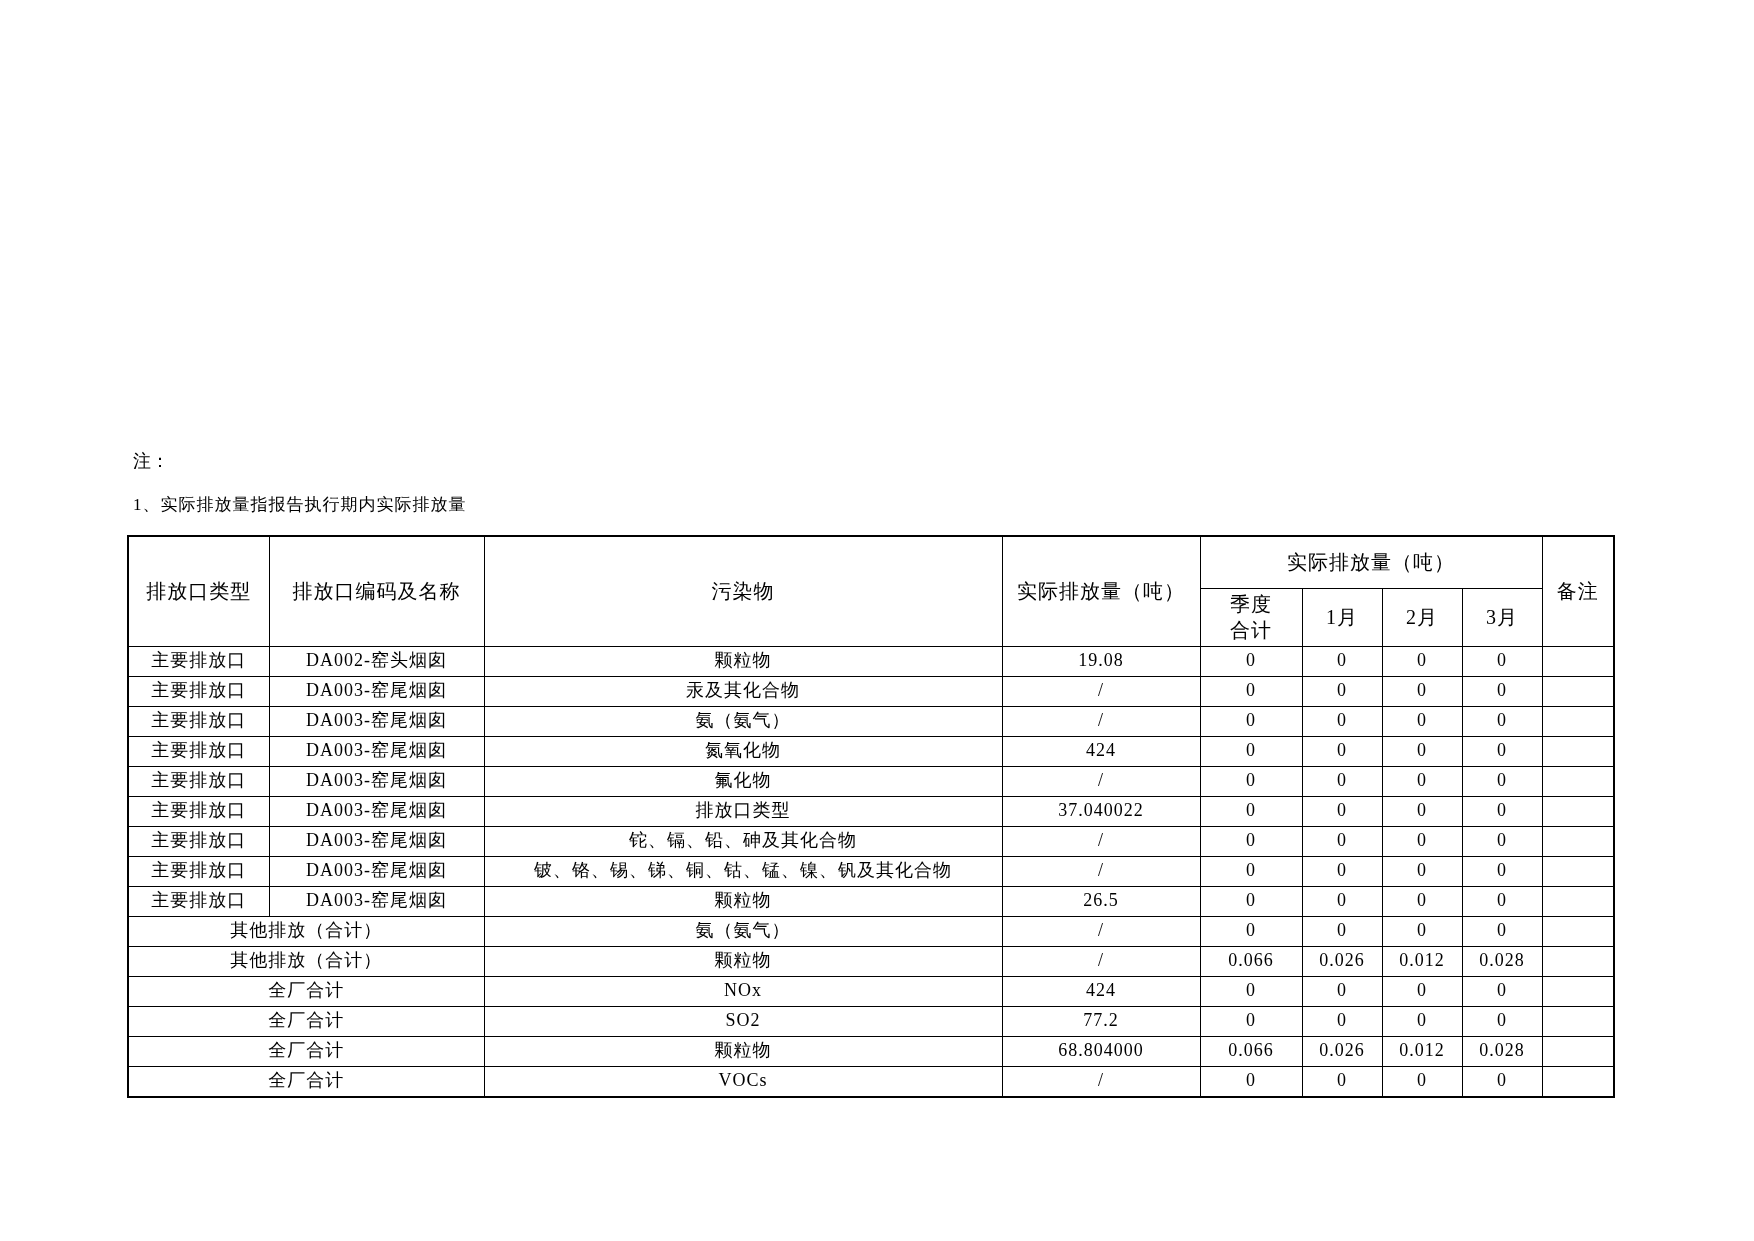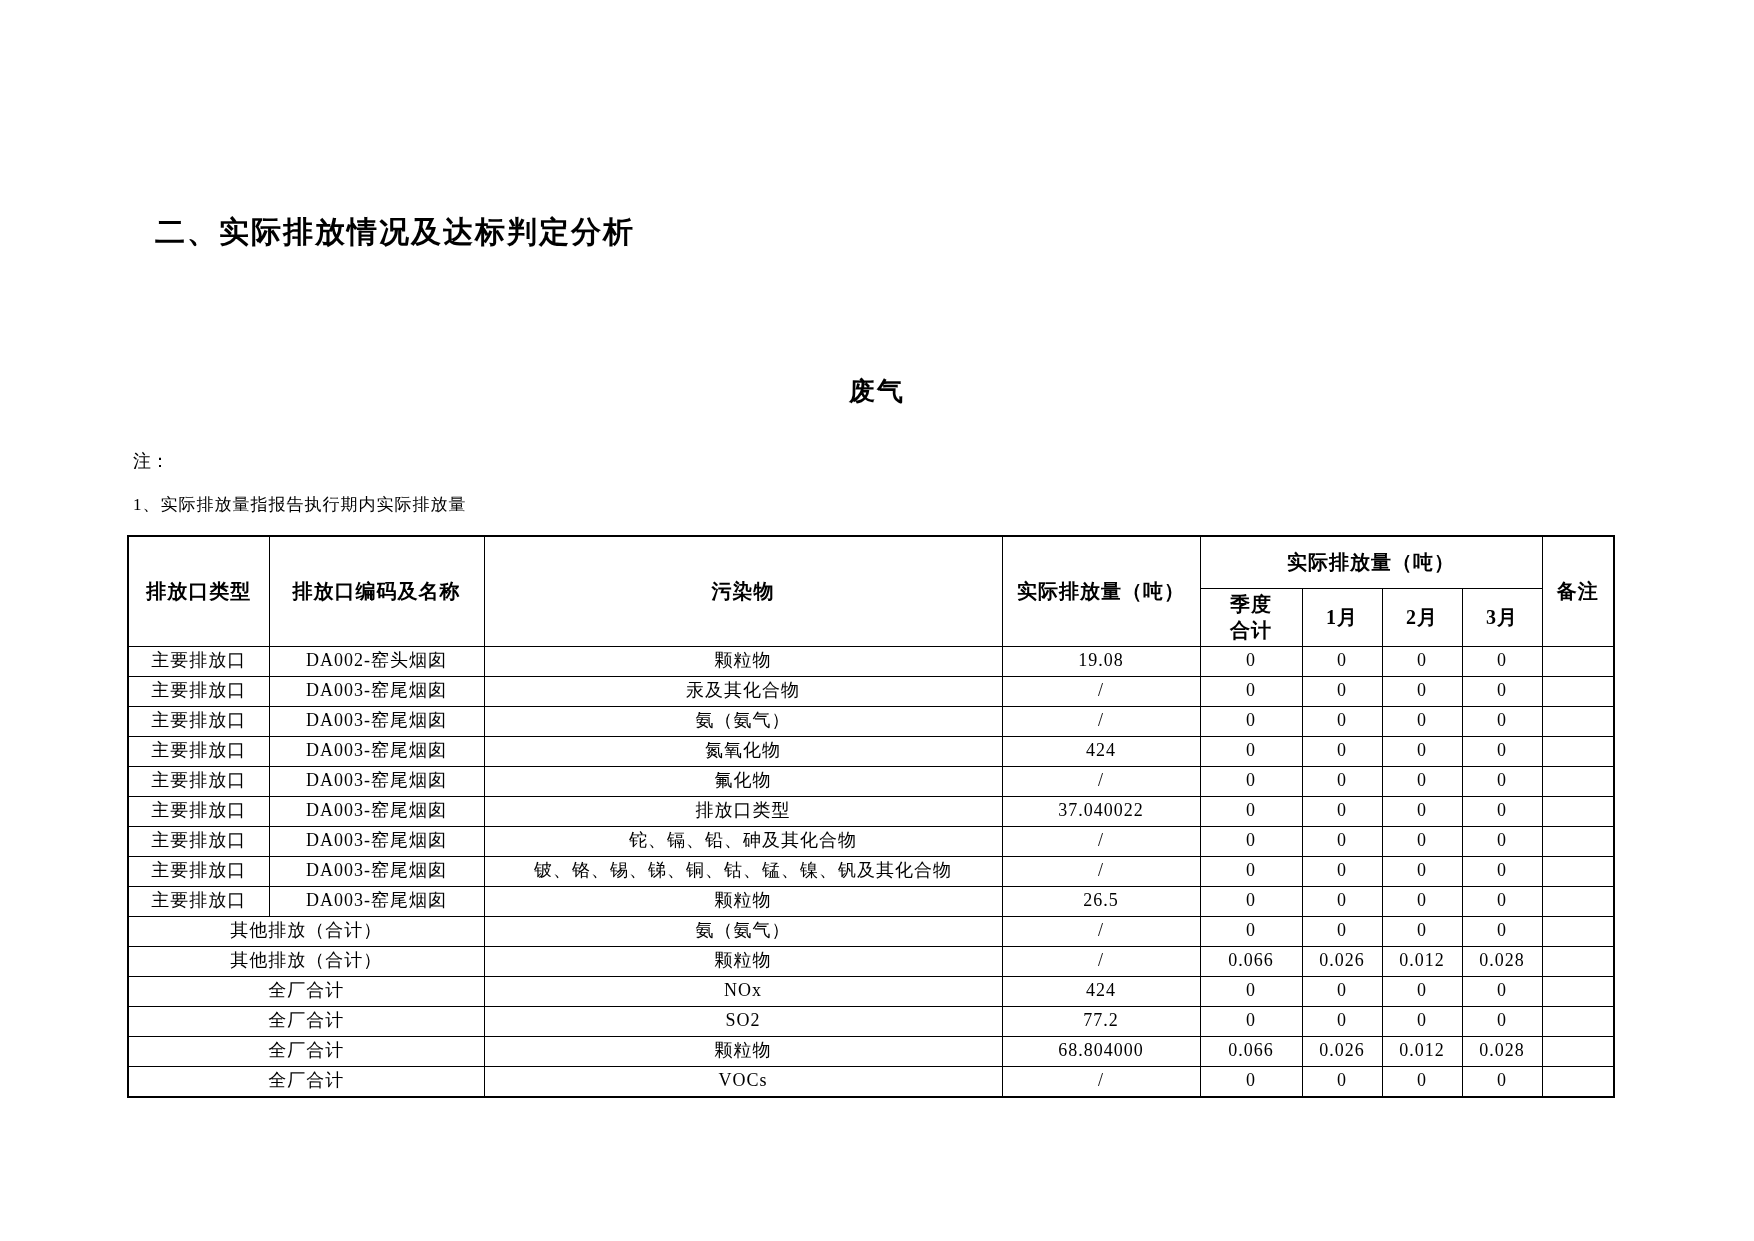--- a/index.html
+++ b/index.html
@@ -69,21 +69,21 @@
   table.emissions th,
   table.emissions td {
     border: 1px solid #000;
     text-align: center;
     vertical-align: middle;
     padding: 0 2px;
     overflow: hidden;
   }
   table.emissions th {
     font-size: 20px;
-    font-weight: bold;
+    font-weight: normal;
     letter-spacing: 1px;
   }
   tr.hrow1 { height: 52px; }
   tr.hrow2 { height: 58px; }
   table.emissions td {
     font-size: 18px;
     height: 29px;
     line-height: 1.1;
     letter-spacing: 1px;
   }
@@ -92,22 +92,20 @@
     width: 46px;
     line-height: 1.3;
     letter-spacing: 1px;
   }
 </style>
 </head>
 <body>
 
 <div class="page">
 
-  <div class="h1">二、实际排放情况及达标判定分析</div>
-  <div class="caption">废气</div>
   <div class="note-label">注：</div>
   <div class="note-1">1、实际排放量指报告执行期内实际排放量</div>
 
   <table class="emissions">
     <colgroup>
       <col style="width:141px">
         <col style="width:215px">
         <col style="width:518px">
       <col style="width:198px">
         <col style="width:102px">

